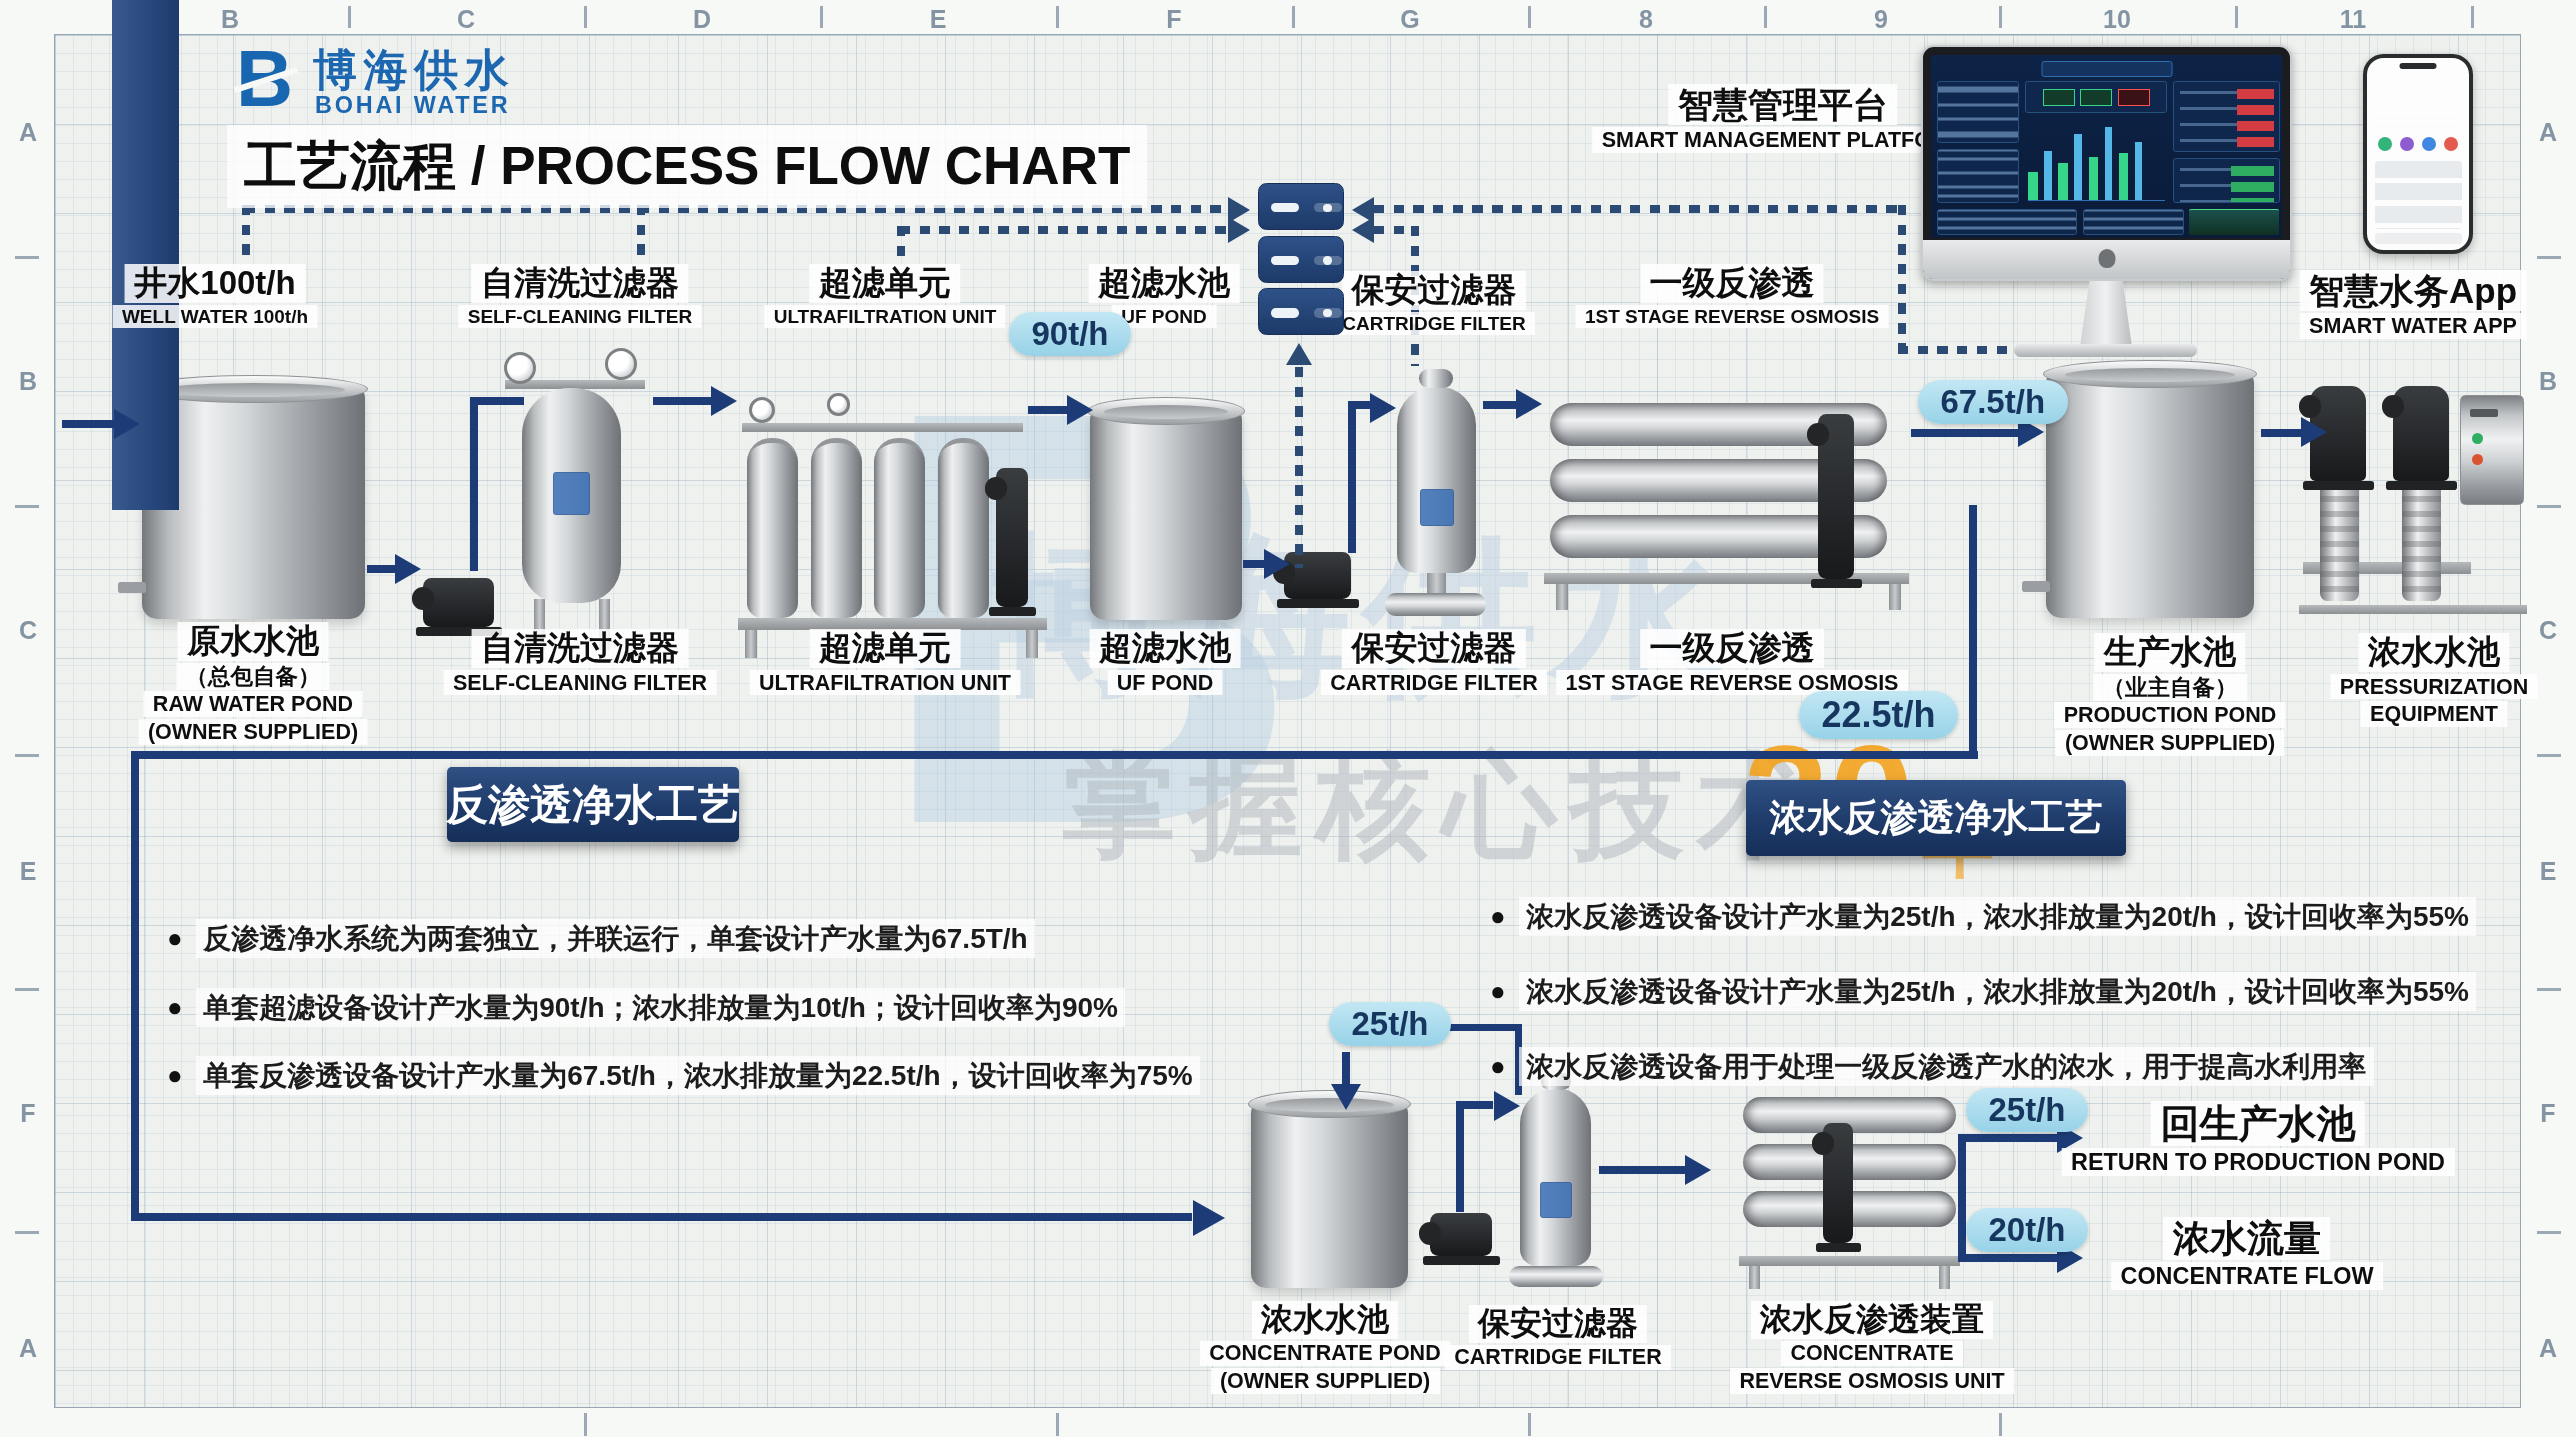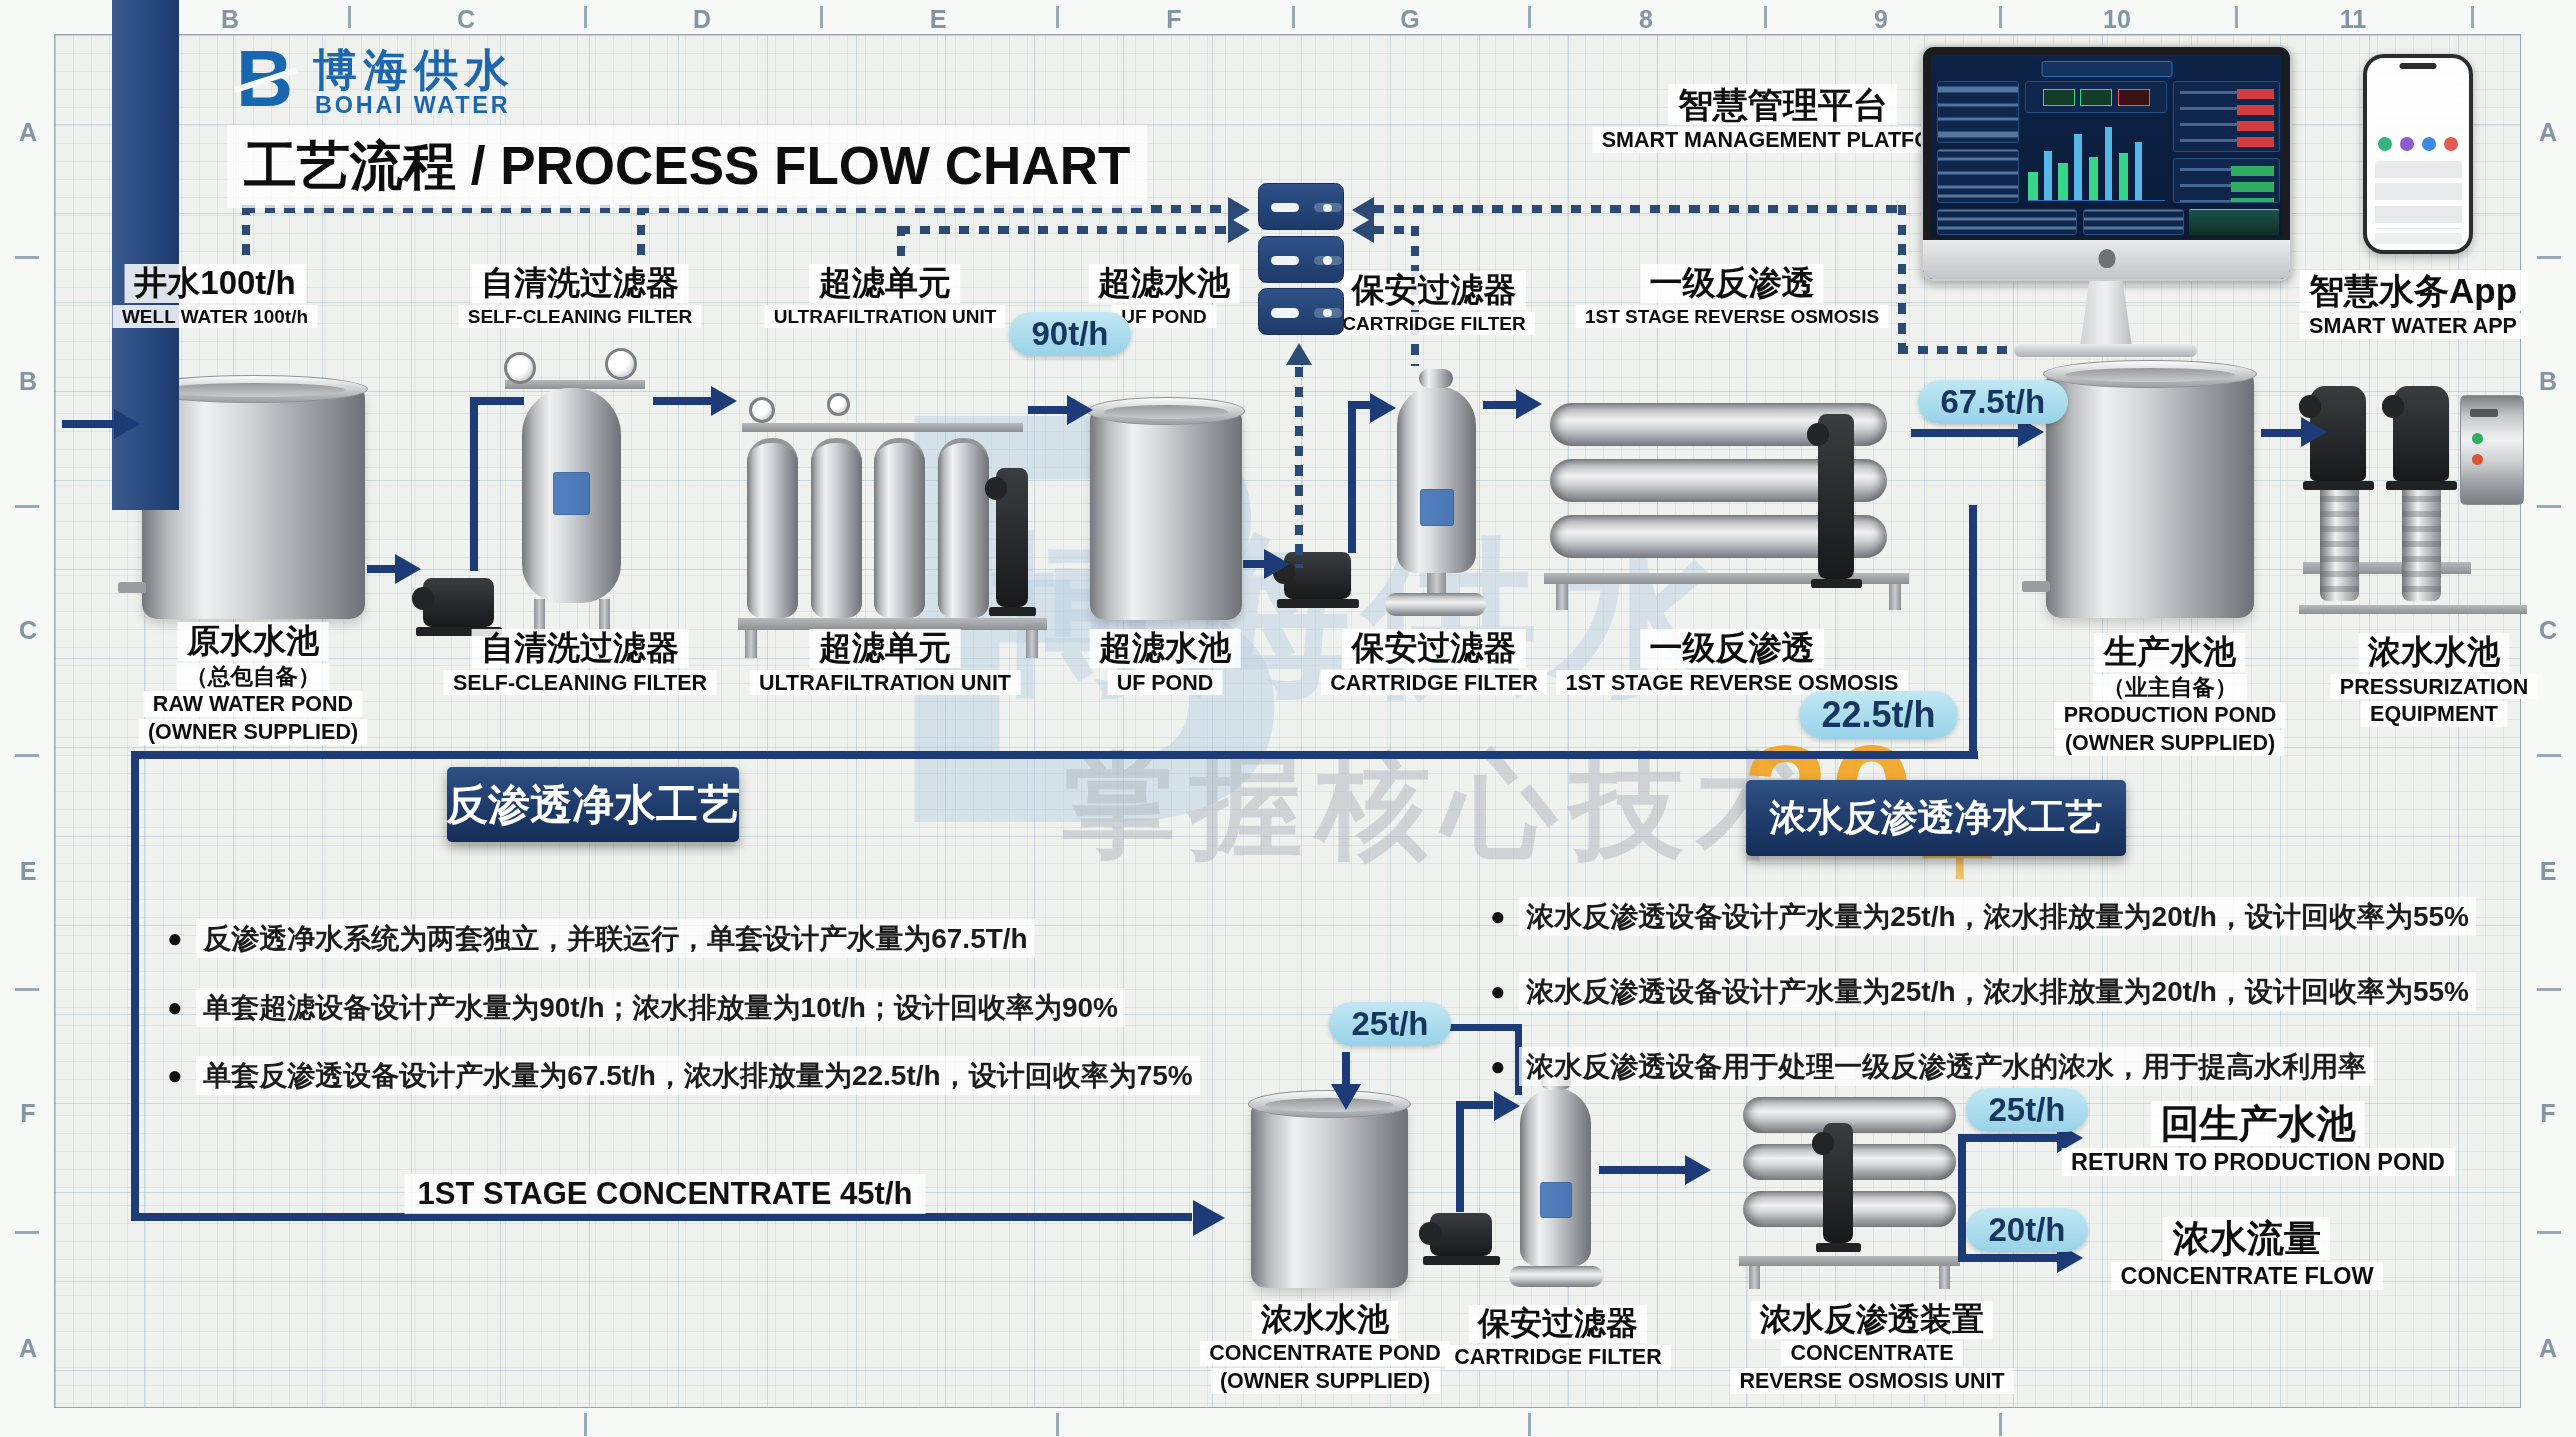--- a/index.html
+++ b/index.html
@@ -457,21 +457,20 @@
   </div>
   <div class="note" style="left:1490px;top:972px">
     <span class="dot">●</span>
     <span class="txt">浓水反渗透设备设计产水量为25t/h，浓水排放量为20t/h，设计回收率为55%</span>
   </div>
   <div class="note" style="left:1490px;top:1047px">
     <span class="dot">●</span>
     <span class="txt">浓水反渗透设备用于处理一级反渗透产水的浓水，用于提高水利用率</span>
   </div>
 
-  <div class="conc-lbl">1ST STAGE CONCENTRATE 45t/h</div>
 
   <div class="tank metal-v" style="left:1251px;top:1103px;width:157px;height:185px">
     <div class="rim"></div>
     <div class="hole"></div>
   </div>
   <div class="pump" style="left:1430px;top:1213px;width:62px;height:43px"></div>
 
   <div class="vessel metal-v" style="left:1520px;top:1088px;width:71px;height:178px;border-radius:36px 36px 17px 17px">
     <div class="bluetag" style="left:19.7px;top:94px;width:32px;height:36px"></div>
   </div>

